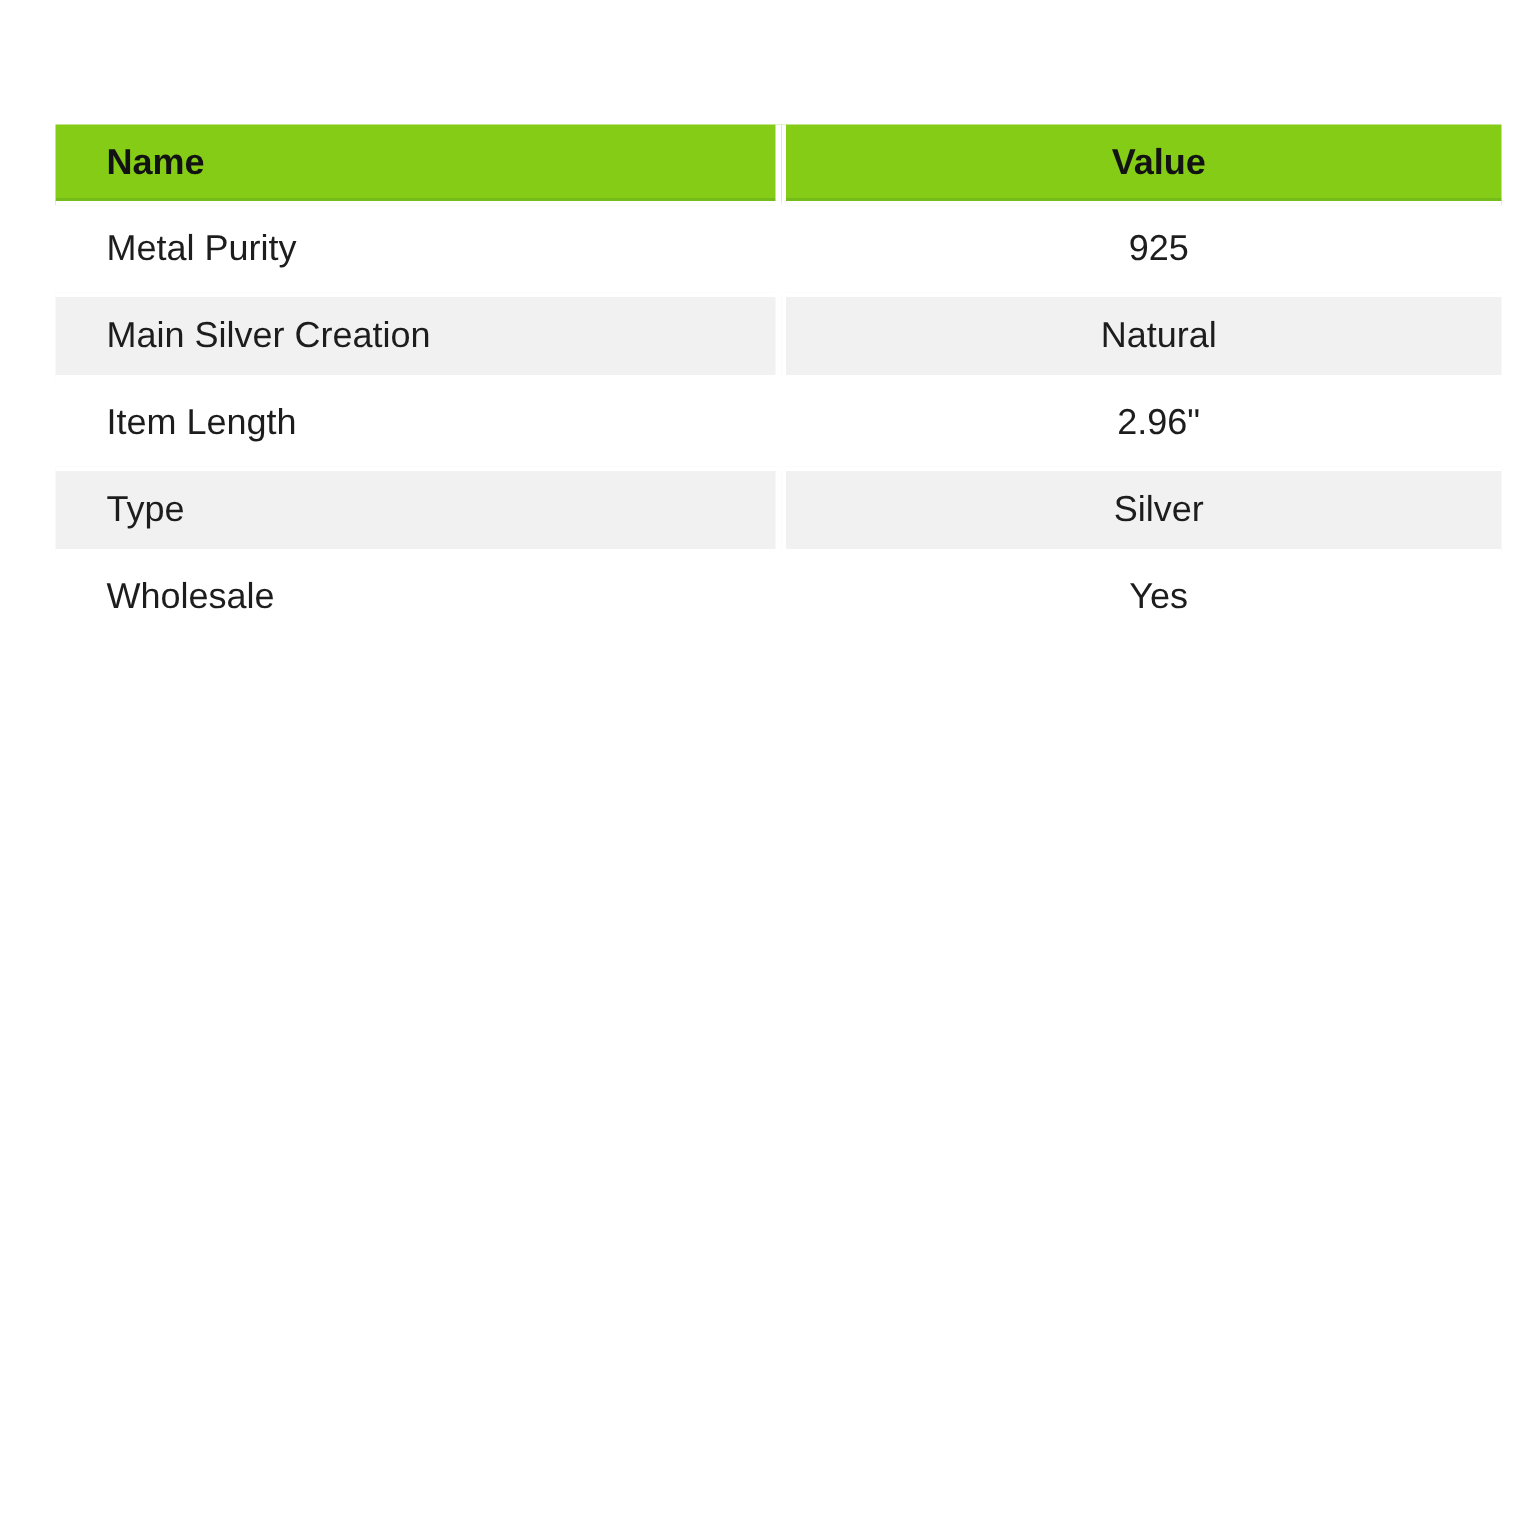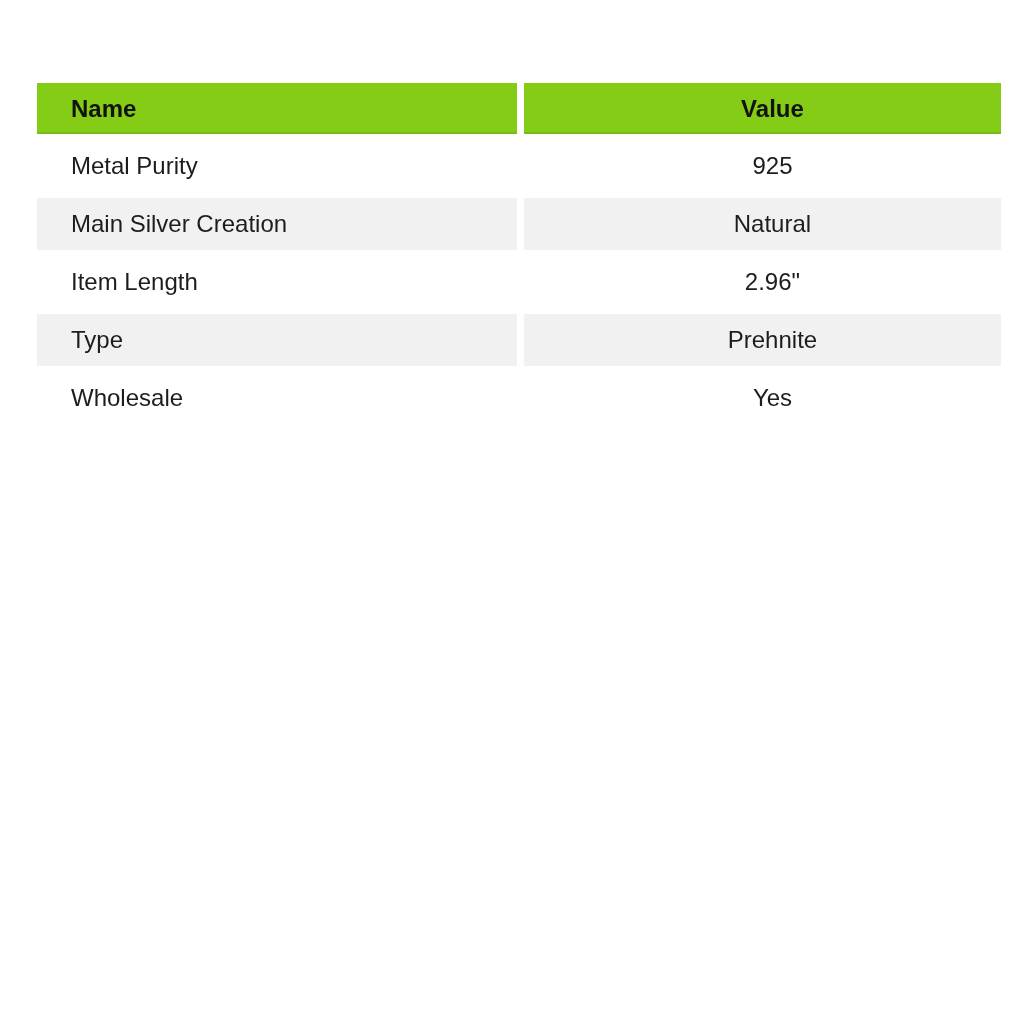--- a/index.html
+++ b/index.html
@@ -84,21 +84,21 @@
       <tr>
         <td>Main Silver Creation</td>
         <td>Natural</td>
       </tr>
       <tr>
         <td>Item Length</td>
         <td>2.96"</td>
       </tr>
       <tr>
         <td>Type</td>
-        <td>Prehnite</td>
+        <td>Silver</td>
       </tr>
       <tr>
         <td>Wholesale</td>
         <td>Yes</td>
       </tr>
     </tbody>
   </table>
 </div>
 
 </body></html>

